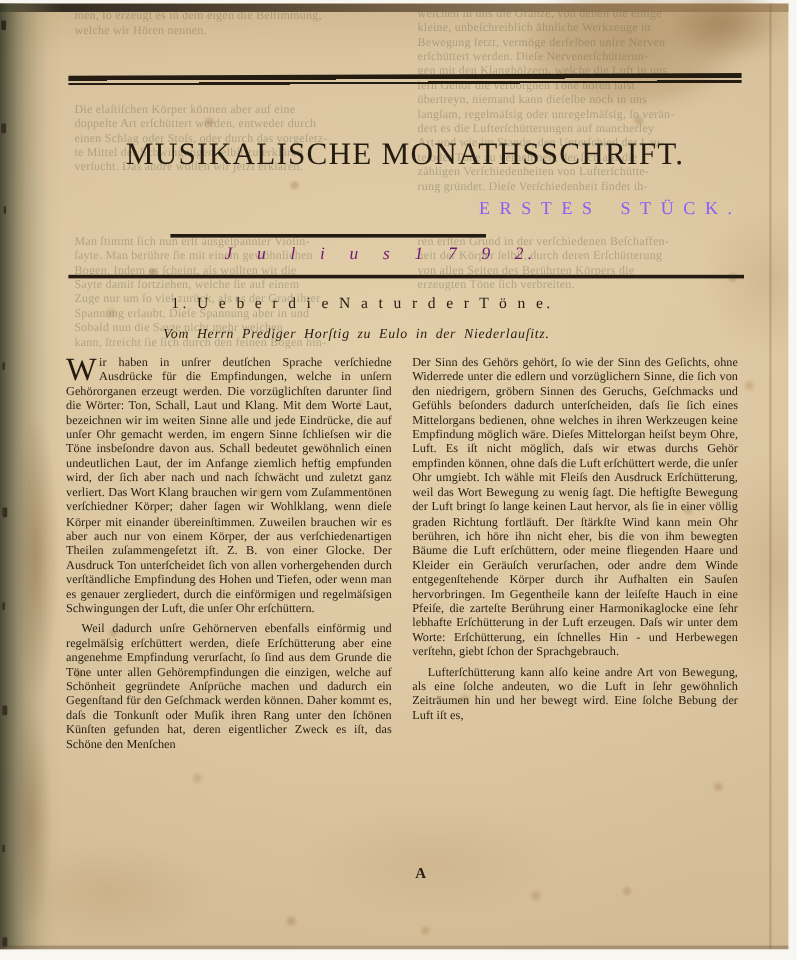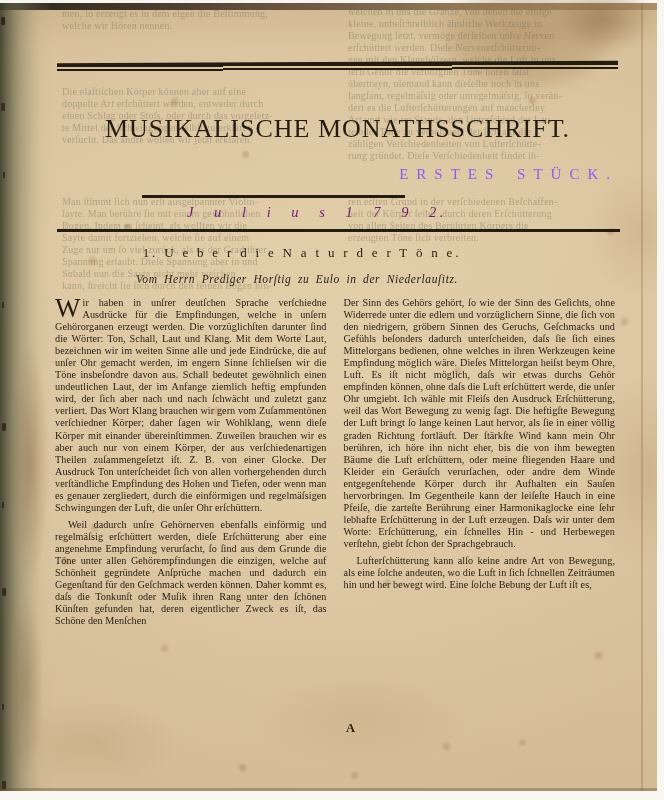--- a/index.html
+++ b/index.html
@@ -144,18 +144,18 @@
   <div class="article-heading ink">1.  U e b e r   d i e   N a t u r   d e r   T ö n e.</div>
   <div class="article-byline ink">Vom Herrn Prediger Horſtig zu Eulo in der Niederlauſitz.</div>
 
   <div class="columns">
     <div class="col">
       <p><span class="dropcap">W</span><span>ir haben in unſrer deutſchen Sprache verſchiedne Ausdrücke für die Empfindungen, welche in unſern Gehörorganen erzeugt werden. Die vorzüglichſten darunter ſind die Wörter: Ton, Schall, Laut und Klang. Mit dem Worte Laut, bezeichnen wir im weiten Sinne alle und jede Eindrücke, die auf unſer Ohr gemacht werden, im engern Sinne ſchlieſsen wir die Töne insbeſondre davon aus. Schall bedeutet gewöhnlich einen undeutlichen Laut, der im Anfange ziemlich heftig empfunden wird, der ſich aber nach und nach ſchwächt und zuletzt ganz verliert. Das Wort Klang brauchen wir gern vom Zuſammentönen verſchiedner Körper; daher ſagen wir Wohlklang, wenn dieſe Körper mit einander übereinſtimmen. Zuweilen brauchen wir es aber auch nur von einem Körper, der aus verſchiedenartigen Theilen zuſammengeſetzt iſt. Z. B. von einer Glocke. Der Ausdruck Ton unterſcheidet ſich von allen vorhergehenden durch verſtändliche Empfindung des Hohen und Tiefen, oder wenn man es genauer zergliedert, durch die einförmigen und regelmäſsigen Schwingungen der Luft, die unſer Ohr erſchüttern.</span></p>
       <p>Weil dadurch unſre Gehörnerven ebenfalls einförmig und regelmäſsig erſchüttert werden, dieſe Erſchütterung aber eine angenehme Empfindung verurſacht, ſo ſind aus dem Grunde die Töne unter allen Gehörempfindungen die einzigen, welche auf Schönheit gegründete Anſprüche machen und dadurch ein Gegenſtand für den Geſchmack werden können. Daher kommt es, daſs die Tonkunſt oder Muſik ihren Rang unter den ſchönen Künſten gefunden hat, deren eigentlicher Zweck es iſt, das Schöne den Menſchen</p>
     </div>
     <div class="col">
       <p>Der Sinn des Gehörs gehört, ſo wie der Sinn des Geſichts, ohne Widerrede unter die edlern und vorzüglichern Sinne, die ſich von den niedrigern, gröbern Sinnen des Geruchs, Geſchmacks und Gefühls beſonders dadurch unterſcheiden, daſs ſie ſich eines Mittelorgans bedienen, ohne welches in ihren Werkzeugen keine Empfindung möglich wäre. Dieſes Mittelorgan heiſst beym Ohre, Luft. Es iſt nicht möglich, daſs wir etwas durchs Gehör empfinden können, ohne daſs die Luft erſchüttert werde, die unſer Ohr umgiebt. Ich wähle mit Fleiſs den Ausdruck Erſchütterung, weil das Wort Bewegung zu wenig ſagt. Die heftigſte Bewegung der Luft bringt ſo lange keinen Laut hervor, als ſie in einer völlig graden Richtung fortläuft. Der ſtärkſte Wind kann mein Ohr berühren, ich höre ihn nicht eher, bis die von ihm bewegten Bäume die Luft erſchüttern, oder meine fliegenden Haare und Kleider ein Geräuſch verurſachen, oder andre dem Winde entgegenſtehende Körper durch ihr Aufhalten ein Sauſen hervorbringen. Im Gegentheile kann der leiſeſte Hauch in eine Pfeiſe, die zarteſte Berührung einer Harmonikaglocke eine ſehr lebhafte Erſchütterung in der Luft erzeugen. Daſs wir unter dem Worte: Erſchütterung, ein ſchnelles Hin - und Herbewegen verſtehn, giebt ſchon der Sprachgebrauch.</p>
-      <p>Lufterſchütterung kann alſo keine andre Art von Bewegung, als eine ſolche andeuten, wo die Luft in ſich ſchnellen Zeiträumen hin und her bewegt wird. Eine ſolche Bebung der Luft iſt es,</p>
+      <p>Lufterſchütterung kann alſo keine andre Art von Bewegung, als eine ſolche andeuten, wo die Luft in ſehr gewöhnlich Zeiträumen hin und her bewegt wird. Eine ſolche Bebung der Luft iſt es,</p>
     </div>
   </div>
 
   <div class="catchword">A</div>
 </div>
 
 </body></html>

